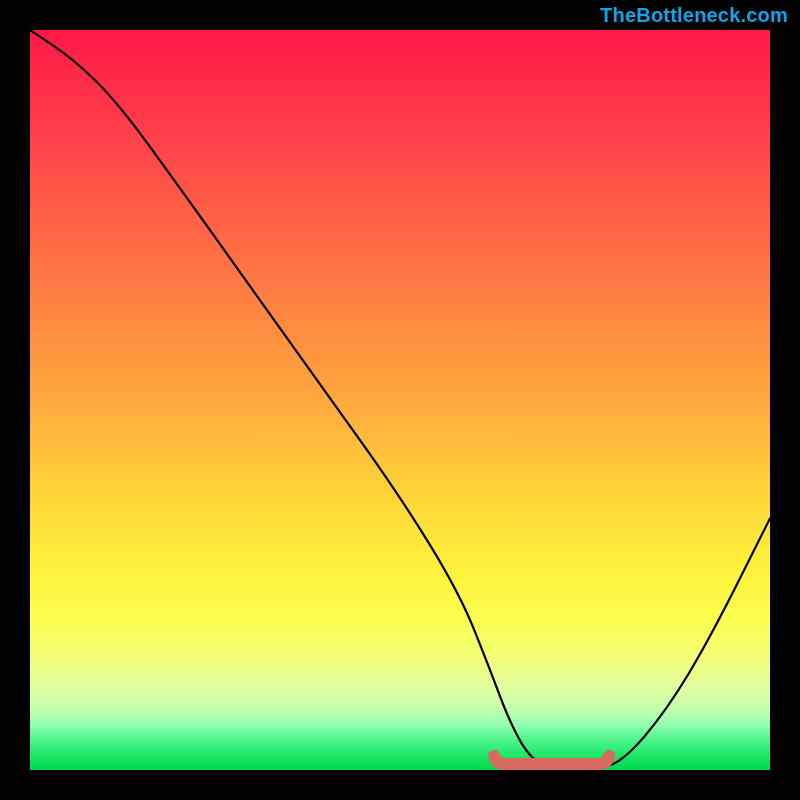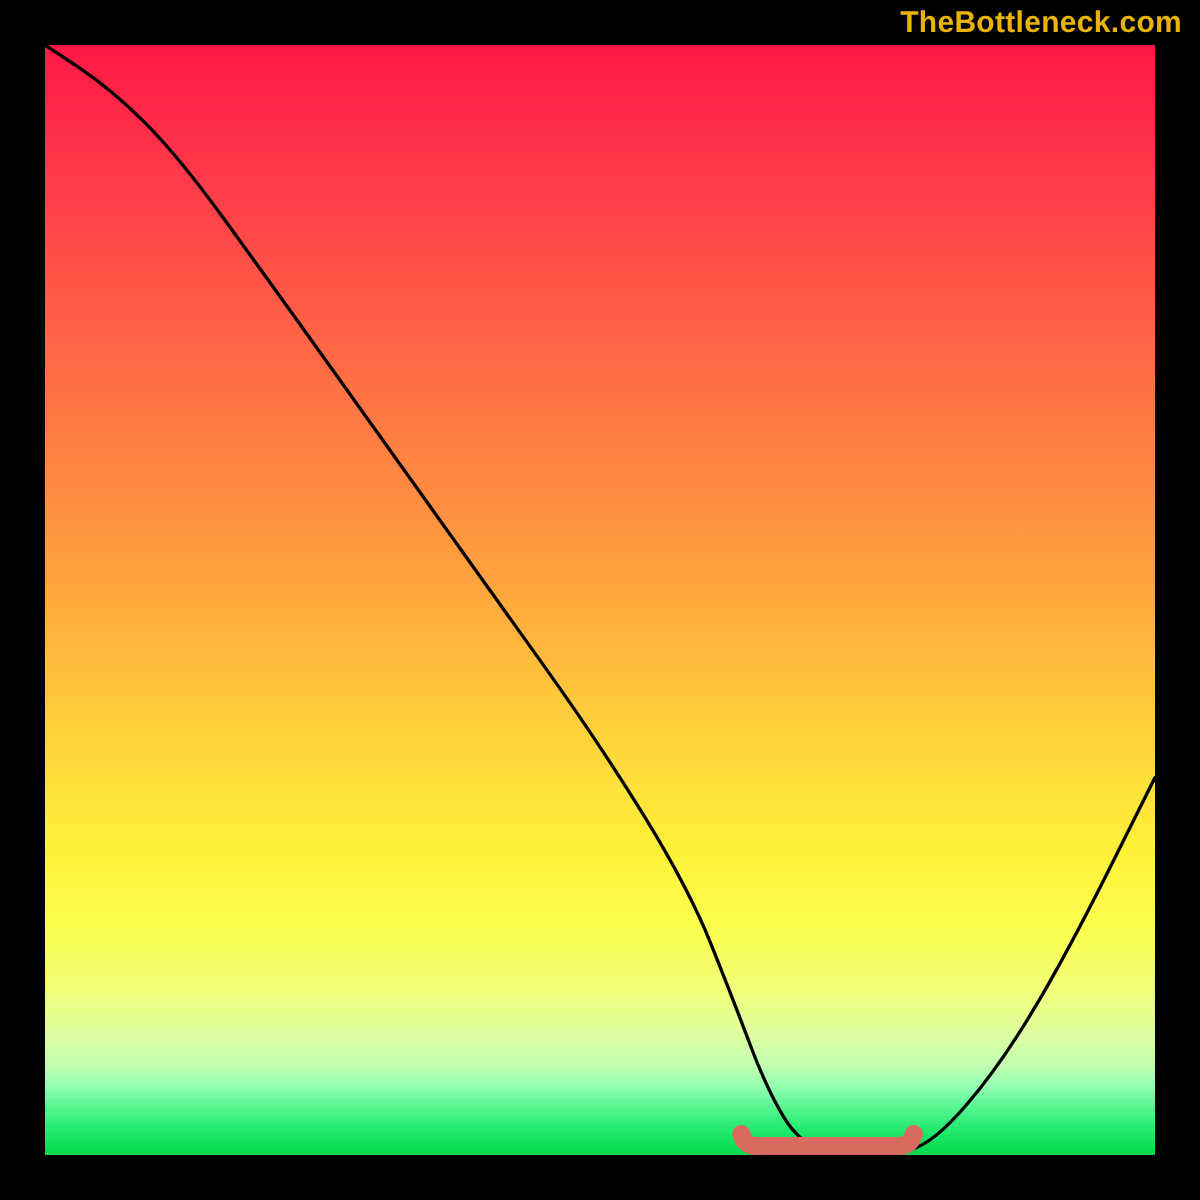--- a/index.html
+++ b/index.html
@@ -15,21 +15,21 @@
     left: 0;
     top: 0;
     width: 800px;
     height: 800px;
     background: #000;
   }
   .watermark {
     position: absolute;
     top: 4px;
     right: 12px;
-    color: #eab308;
+    color: #0ea5e9;
     font-size: 20px;
     font-weight: 600;
     letter-spacing: 0.2px;
     user-select: none;
   }
   .plot {
     position: absolute;
     left: 30px;
     top: 30px;
     width: 740px;

